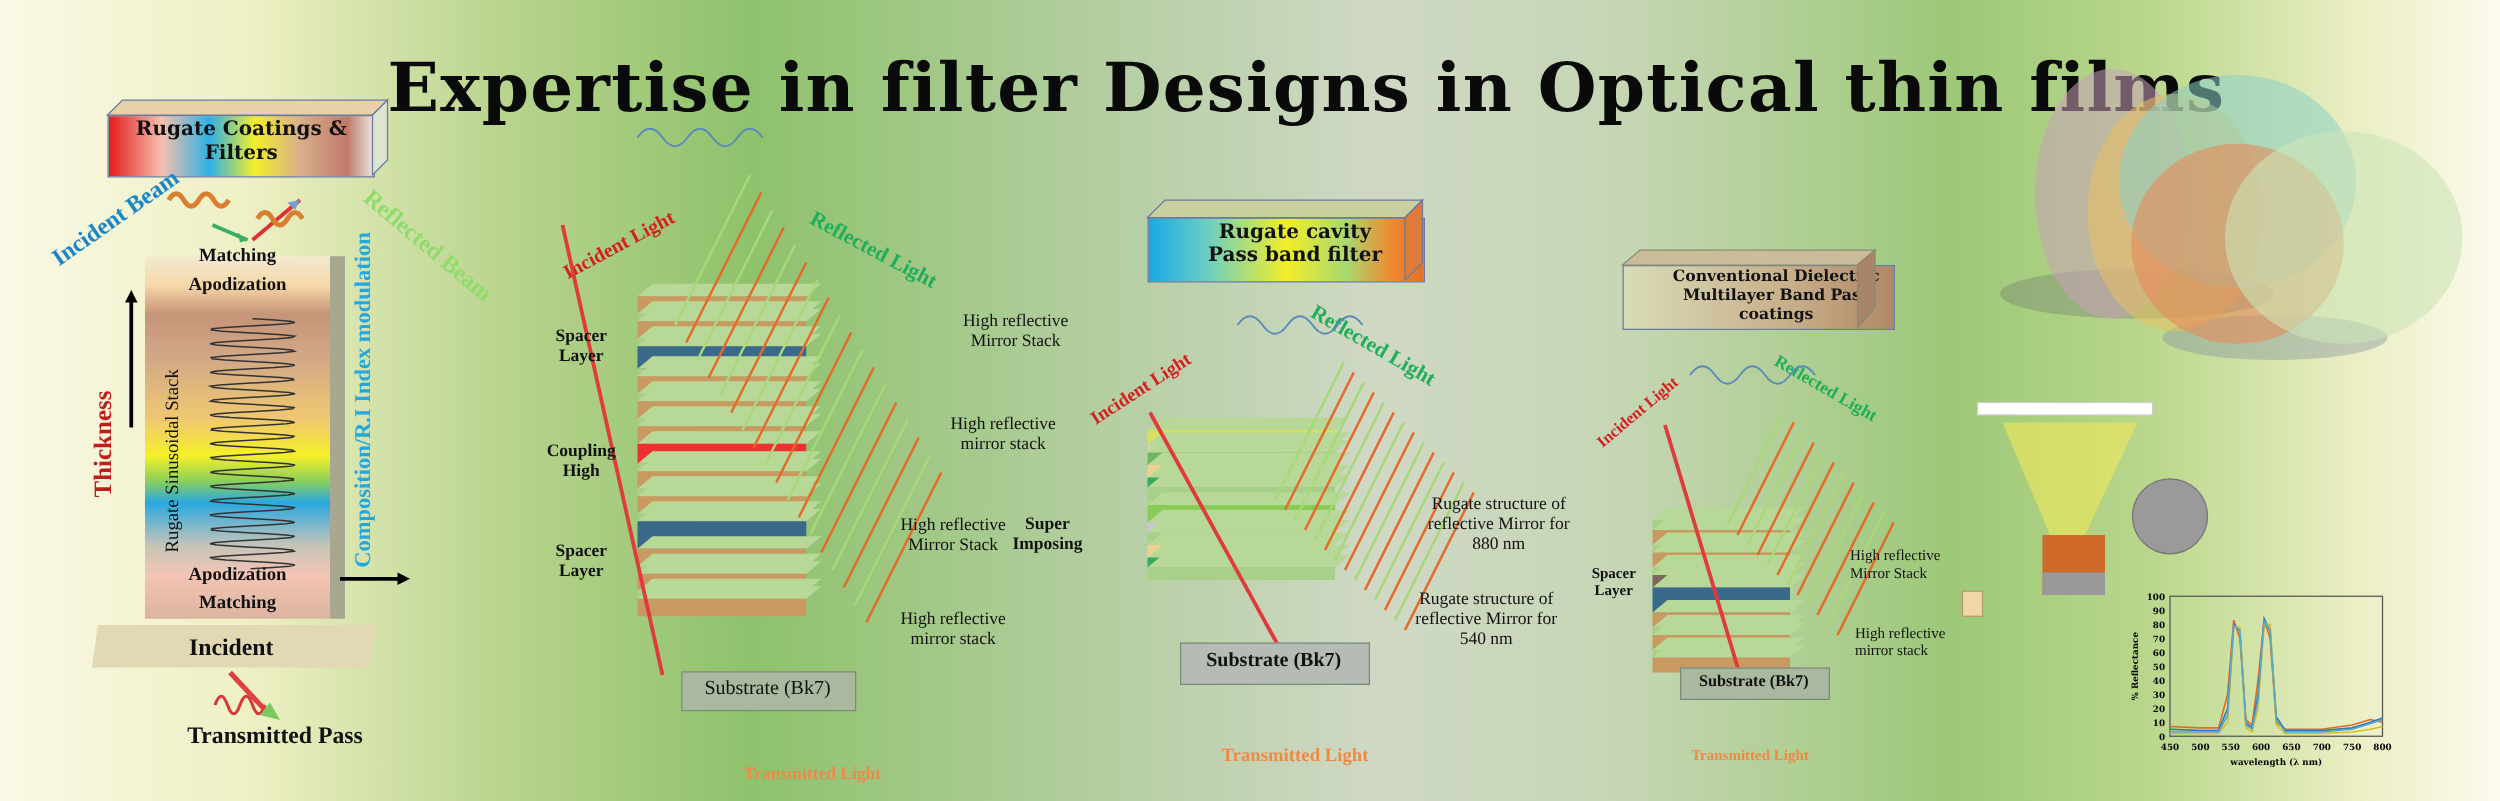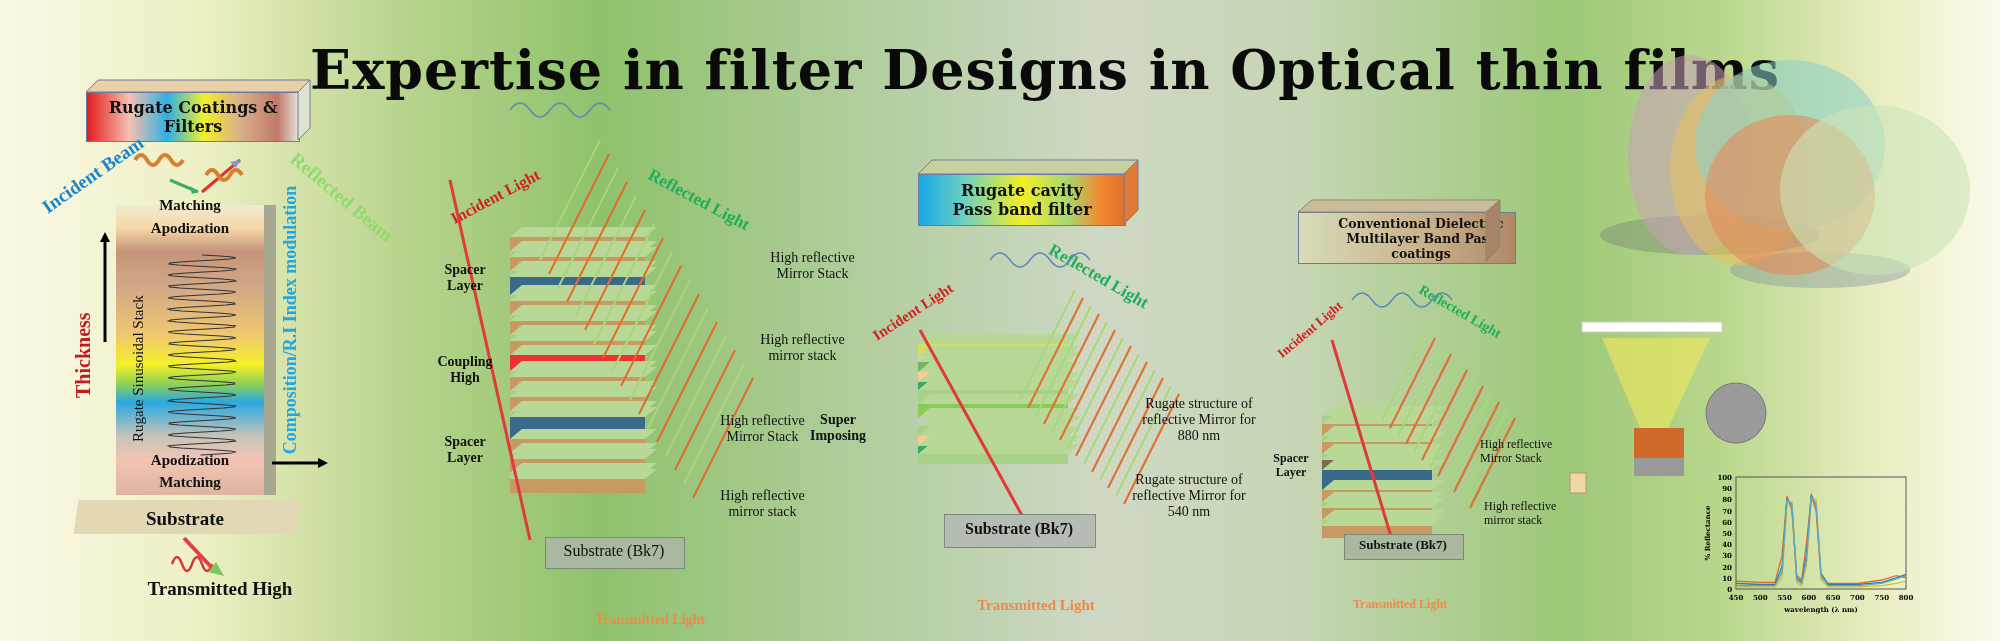--- a/index.html
+++ b/index.html
@@ -1,21 +1,21 @@
 <!DOCTYPE html>
 <html><head>
 <meta charset="utf-8">
 <style>
   html,body{margin:0;padding:0;}
   body{width:2000px;height:641px;overflow:hidden;position:relative;
     font-family:"DejaVu Serif","Liberation Serif",serif;
     background:linear-gradient(90deg,#fbf8e6 0%,#eef0c4 10%,#b9d48e 20%,#8fc26c 30%,#b6cfa4 45%,#cfd8c4 55%,#c6d6b4 65%,#9cc878 78%,#b9d78c 86%,#eaeec2 94%,#fdfaee 100%);}
   .abs{position:absolute;}
   .title{left:310px;top:38px;font-family:"DejaVu Serif",serif;font-weight:bold;font-size:54px;color:#0a0a0a;letter-spacing:1px;white-space:nowrap;}
-  .box3d{position:absolute;border:1px solid #6a7aa0;display:flex;align-items:center;justify-content:center;text-align:center;font-weight:bold;color:#111;}
+  .box3d{position:absolute;border:1px solid #6a7aa0;display:flex;justify-content:center;text-align:center;font-weight:bold;color:#111;}
   .lbl{position:absolute;font-family:"Liberation Serif",serif;color:#111;text-align:center;line-height:1.15;}
   .rot{transform-origin:left top;white-space:nowrap;}
   svg{position:absolute;overflow:visible;}
 </style>
 </head>
 <body>
 
 <div class="abs title">Expertise in filter Designs in Optical thin films</div>
 
 <div class="box3d" style="left:86px;top:92px;width:212px;height:48px;font-size:16px;
@@ -63,27 +63,27 @@
   <polygon points="0,10 5,0 10,10" fill="#000"></polygon>
 </svg>
 <div class="lbl rot" style="left:280px;top:460px;transform:rotate(-90deg);color:#24a6e0;font-size:18px;font-weight:bold;text-align:left;">
   <div style="width:280px;white-space:normal;text-align:center;">Composition/R.I Index modulation</div>
 </div>
 <svg style="left:272px;top:458px;" width="56" height="10">
   <line x1="0" y1="5" x2="48" y2="5" stroke="#000" stroke-width="3"></line>
   <polygon points="46,0 56,5 46,10" fill="#000"></polygon>
 </svg>
 <div class="abs" style="left:76px;top:500px;width:222px;height:34px;background:#e2d8b4;transform:skewX(-8deg);"></div>
-<div class="lbl" style="left:110px;top:508px;width:150px;font-size:19px;font-weight:bold;">Substrate</div>
+<div class="lbl" style="left:110px;top:508px;width:150px;font-size:19px;font-weight:bold;">Incident</div>
 <svg style="left:168px;top:534px;" width="60" height="44">
   <path d="M4,30 q5,-14 10,0 t10,0 t10,0 t10,0" stroke="#d43a3a" stroke-width="2.5" fill="none"></path>
   <line x1="16" y1="4" x2="46" y2="36" stroke="#e04040" stroke-width="4"></line>
   <polygon points="40,38 56,42 48,28" fill="#7ac860"></polygon>
 </svg>
-<div class="lbl" style="left:110px;top:578px;width:220px;font-size:19px;font-weight:bold;">Transmitted High</div>
+<div class="lbl" style="left:110px;top:578px;width:220px;font-size:19px;font-weight:bold;">Transmitted Pass</div>
 
 <div class="lbl rot" style="left:448px;top:212px;transform:rotate(-28deg);color:#d42020;font-size:16px;font-weight:bold;"><span>Incident Light</span></div>
 <div class="lbl rot" style="left:654px;top:165px;transform:rotate(28deg);color:#1fae5a;font-size:17px;font-weight:bold;"><span>Reflected Light</span></div>
 <svg id="stack2" style="left:510px;top:225px;" width="180" height="340">
     <polygon points="0,12 12,2 147,2 135,12" fill="#b8d898"></polygon>
     <rect x="0" y="12" width="135" height="14" fill="#c89a62"></rect>
     <polygon points="0,26 12,16 147,16 135,26" fill="#b8d898"></polygon>
     <rect x="0" y="26" width="135" height="6" fill="#a8d088"></rect>
     <polygon points="0,32 12,22 147,22 135,32" fill="#b8d898"></polygon>
     <rect x="0" y="32" width="135" height="14" fill="#c89a62"></rect>
@@ -155,21 +155,21 @@
 <div class="lbl" style="left:436px;top:434px;width:58px;font-size:14px;font-weight:bold;">Spacer Layer</div>
 <div class="lbl" style="left:760px;top:250px;width:105px;font-size:14px;">High reflective Mirror Stack</div>
 <div class="lbl" style="left:750px;top:332px;width:105px;font-size:14px;">High reflective mirror stack</div>
 <div class="lbl" style="left:710px;top:413px;width:105px;font-size:14px;">High reflective Mirror Stack</div>
 <div class="lbl" style="left:710px;top:488px;width:105px;font-size:14px;">High reflective mirror stack</div>
 <div class="abs" style="left:545px;top:537px;width:138px;height:30px;background:#a9b89e;border:1px solid #7a8a78;"></div>
 <div class="lbl" style="left:545px;top:542px;width:138px;font-size:16px;">Substrate (Bk7)</div>
 <div class="lbl" style="left:580px;top:612px;width:140px;font-size:14px;font-weight:bold;color:#ee8a48;">Transmitted Light</div>
 
 <div class="box3d" style="left:918px;top:174px;width:206px;height:50px;font-size:16px;
-     background:linear-gradient(90deg,#18a8e8 0%,#6ed0c0 22%,#f2ee28 50%,#a8d870 72%,#f08a30 88%,#e07028 100%);">
+     background:linear-gradient(90deg,#18a8e8 0%,#6ed0c0 22%,#f2ee28 50%,#a8d870 72%,#f08a30 88%,#e07028 100%);padding-left:14px;">
   <span style="width:150px;">Rugate cavity Pass band filter</span>
 </div>
 <svg style="left:918px;top:160px;" width="230" height="66">
   <polygon points="0,14 14,0 220,0 206,14" fill="#c8d0a0" stroke="#6a7aa0"></polygon>
   <polygon points="206,14 220,0 220,50 206,64" fill="#e07a38" stroke="#6a7aa0"></polygon>
 </svg>
 <div class="lbl rot" style="left:870px;top:330px;transform:rotate(-33deg);color:#d42020;font-size:15px;font-weight:bold;"><span>Incident Light</span></div>
 <div class="lbl rot" style="left:1055px;top:240px;transform:rotate(30deg);color:#1fae5a;font-size:17px;font-weight:bold;"><span>Reflected Light</span></div>
 <svg id="stack3" style="left:918px;top:332px;" width="180" height="190">
     <polygon points="0,12 12,2 162,2 150,12" fill="#b8d898"></polygon>

